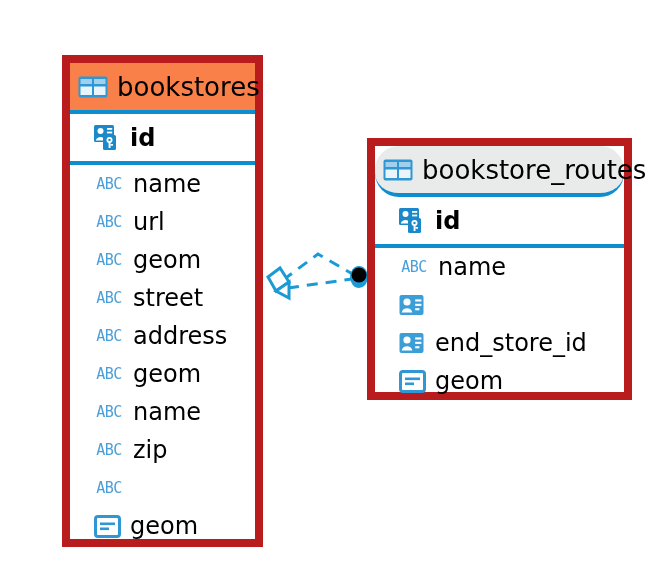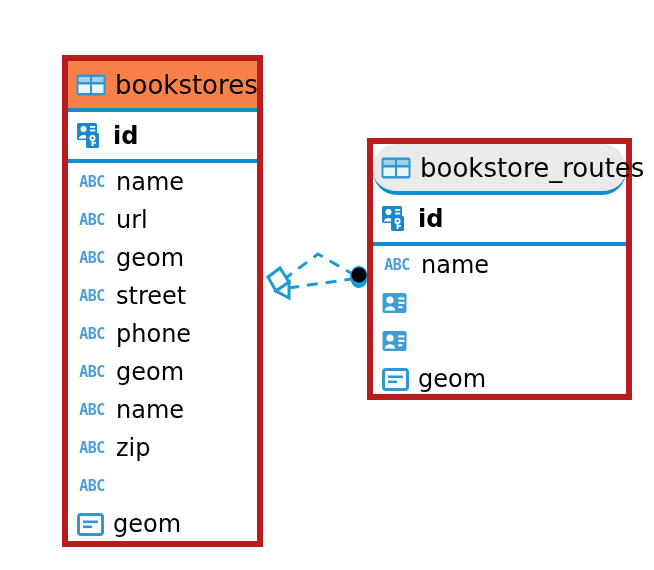--- a/index.html
+++ b/index.html
@@ -20,21 +20,21 @@
     position: absolute;
     left: 0; top: 0;
     width: 654px;
     height: 570px;
   }
 
   
   .entity {
     position: absolute;
     box-sizing: border-box;
-    border: 6px solid #b91c1c;
+    border: 8px solid #b91c1c;
     background: #ffffff;
     z-index: 3;
   }
 
   .entity-header {
     box-sizing: border-box;
     display: flex;
     align-items: center;
     height: 51px;
     padding-left: 8px;
@@ -54,21 +54,21 @@
   .pk-section {
     box-sizing: border-box;
     border-bottom: 4px solid #0d8ecf;
   }
 
   .field-row {
     box-sizing: border-box;
     display: flex;
     align-items: center;
     height: 38px;
-    padding-left: 9px;
+    padding-left: 24px;
   }
   .pk-section .field-row { height: 47px; }
 
   .field-label {
     font-size: 24px;
     color: #000000;
     line-height: 1;
     margin-left: 9px;
     white-space: nowrap;
   }
@@ -86,21 +86,21 @@
   .icon-table  { width: 30px; height: 22px; }
   .icon-key    { width: 27px; height: 27px; }
   .icon-fk     { width: 27px; height: 23px; }
   .icon-geom   { width: 27px; height: 23px; }
 
   .icon-abc {
     width: 30px;
     height: 18px;
     font-family: "DejaVu Sans Mono", "Liberation Mono", monospace;
     font-size: 15px;
-    font-weight: bold;
+    font-weight: normal;
     letter-spacing: -0.5px;
     color: #4a9fd8;
     line-height: 1;
   }
 
   
   #connector { position: absolute; left: 0; top: 0; z-index: 2; }
 </style>
 </head>
 <body>
@@ -171,21 +171,21 @@
       <div class="field-row">
         <span class="icon icon-abc">ABC</span>
         <span class="field-label">geom</span>
       </div>
       <div class="field-row">
         <span class="icon icon-abc">ABC</span>
         <span class="field-label">street</span>
       </div>
       <div class="field-row">
         <span class="icon icon-abc">ABC</span>
-        <span class="field-label">phone</span>
+        <span class="field-label">address</span>
       </div>
       <div class="field-row">
         <span class="icon icon-abc">ABC</span>
         <span class="field-label">geom</span>
       </div>
       <div class="field-row">
         <span class="icon icon-abc">ABC</span>
         <span class="field-label">name</span>
       </div>
       <div class="field-row">
@@ -264,20 +264,21 @@
         <span class="icon icon-fk">
           <svg viewBox="0 0 27 23" width="27" height="23">
             <rect x="0.5" y="1" width="24" height="20" rx="2" fill="#3c9ed6"></rect>
             <circle cx="8" cy="8" r="3.6" fill="#ffffff"></circle>
             <path d="M2.6 18.6 C3.6 12.8 12.4 12.8 13.4 18.6 Z" fill="#ffffff"></path>
             <rect x="16.2" y="5.4" width="6.2" height="2.1" fill="#ffffff"></rect>
             <rect x="16.2" y="9.8" width="6.2" height="2.1" fill="#ffffff"></rect>
             <rect x="16.2" y="14.2" width="4.2" height="2.1" fill="#ffffff"></rect>
           </svg>
         </span>
+        <span class="field-label">end_store_id</span>
       </div>
       <div class="field-row">
         <span class="icon icon-geom">
           <svg viewBox="0 0 27 23" width="27" height="23">
             <rect x="1.5" y="1.5" width="24" height="20" rx="2.5" fill="#ffffff" stroke="#2e97d4" stroke-width="3"></rect>
             <rect x="6" y="7.5" width="15" height="2.6" fill="#2e97d4"></rect>
             <rect x="6" y="12.5" width="9" height="2.6" fill="#2e97d4"></rect>
           </svg>
         </span>
         <span class="field-label">geom</span>

